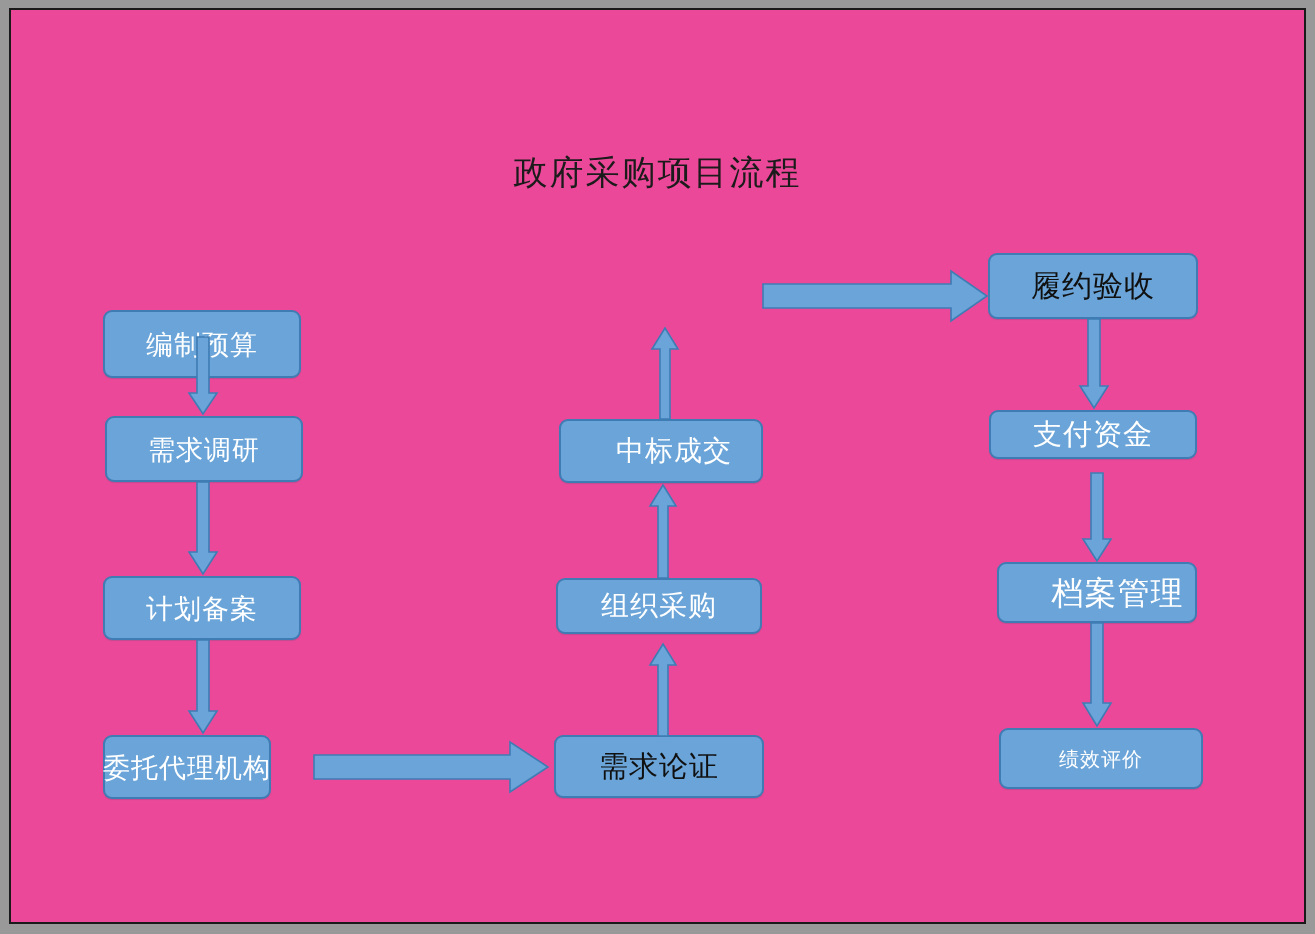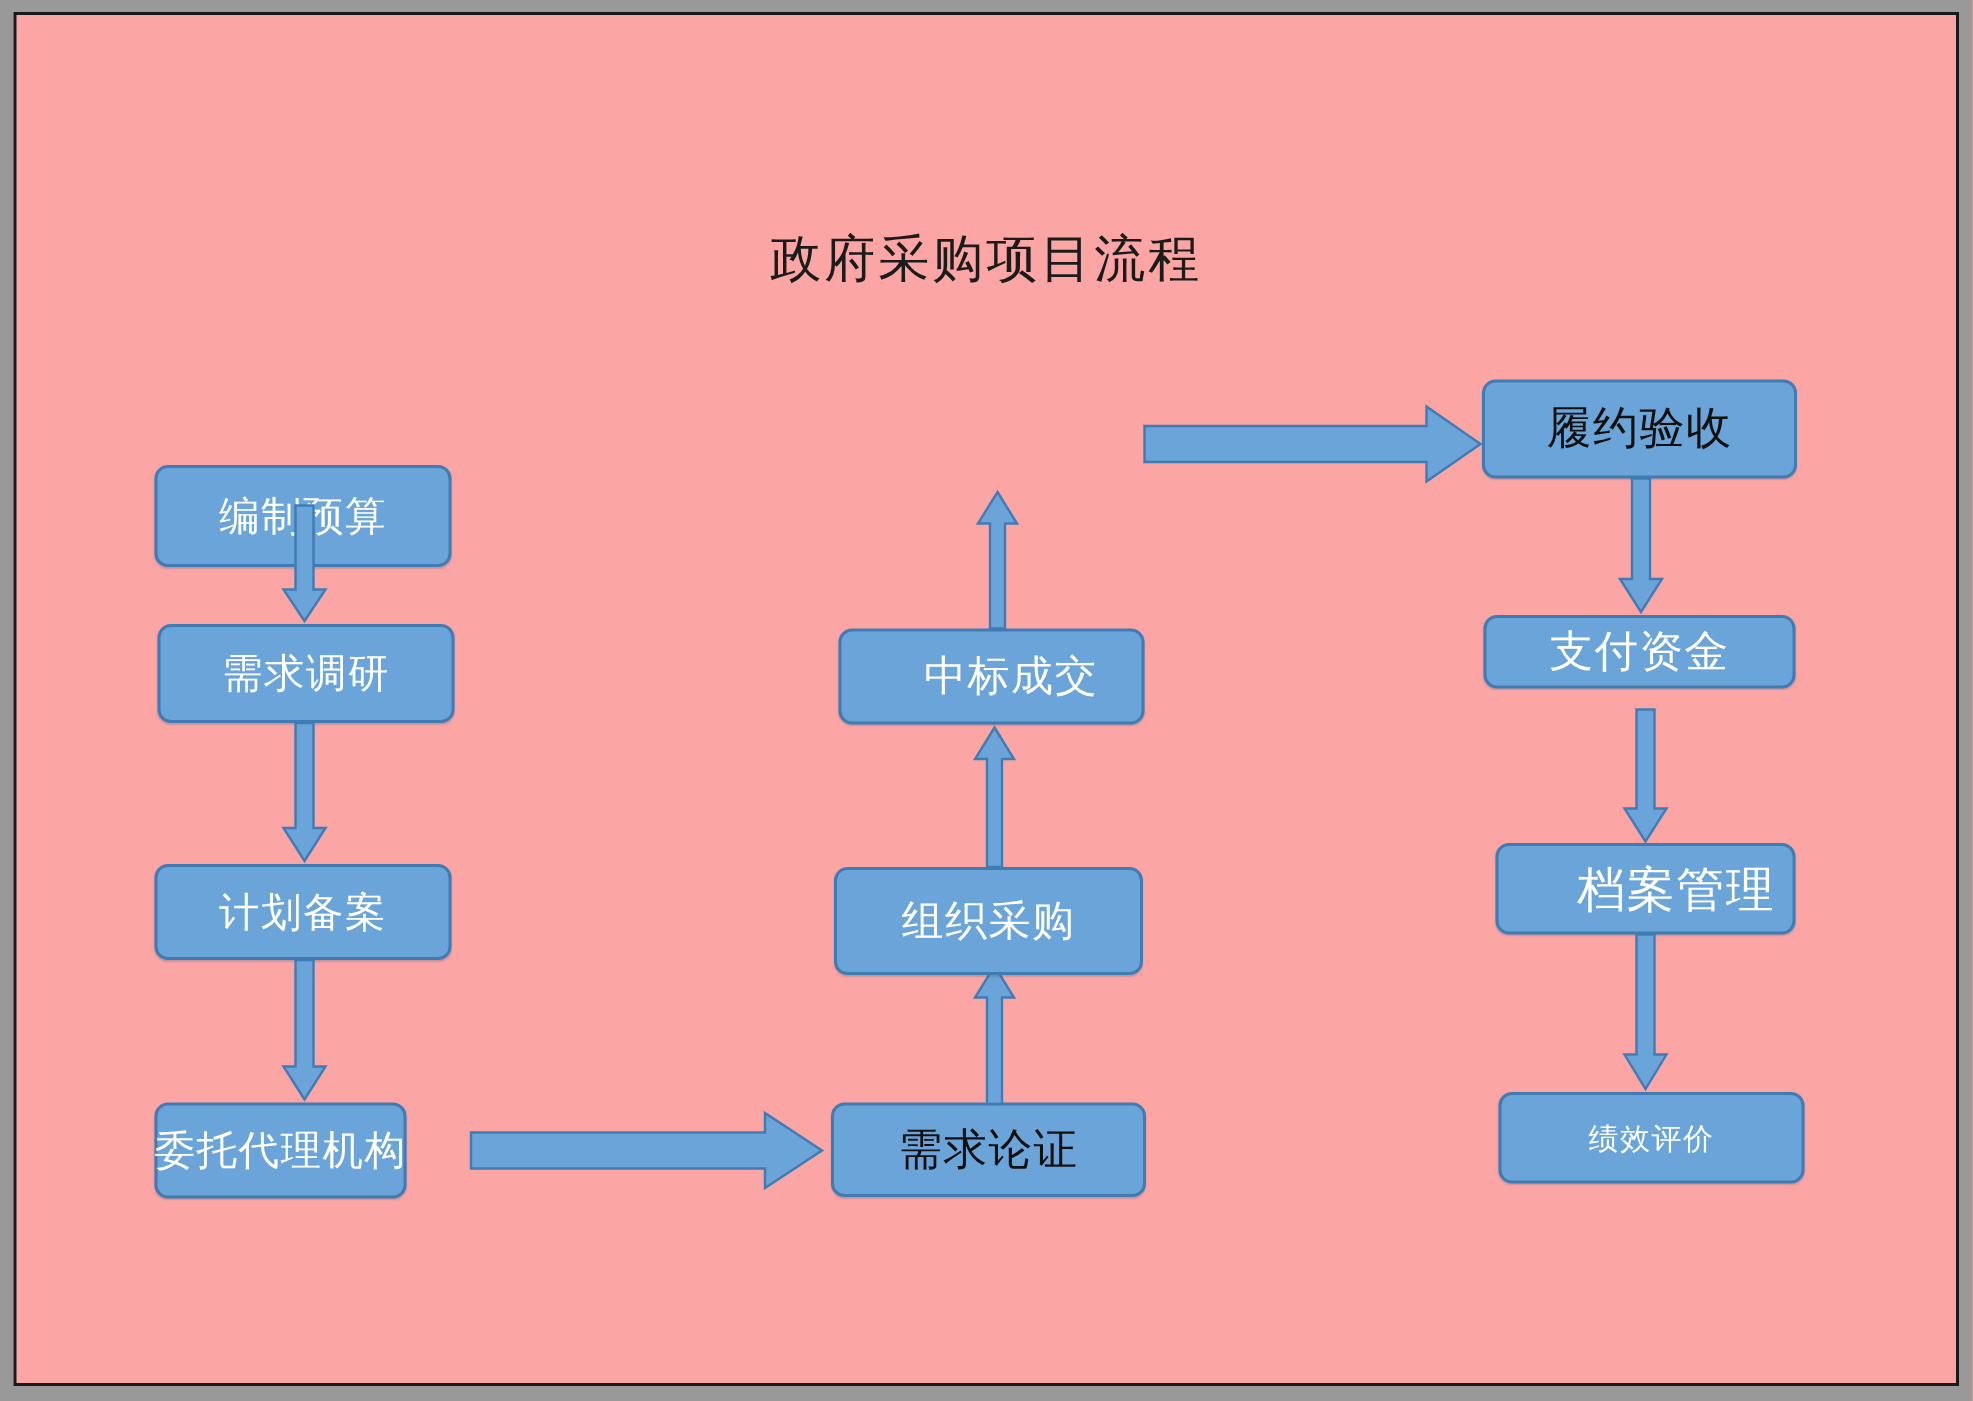--- a/index.html
+++ b/index.html
@@ -15,21 +15,21 @@
     overflow: hidden;
   }
 
   
   #page {
     position: absolute;
     left: 9px;
     top: 8px;
     width: 1297px;
     height: 916px;
-    background: #fca5a5;
+    background: #ec4899;
     border: 2px solid #1a1a1a;
     box-sizing: border-box;
     overflow: hidden;
   }
 
   
   #title {
     position: absolute;
     left: 0;
     top: 140px;
@@ -119,21 +119,21 @@
   </svg>
 
   <div class="node dark" style="left:543px; top:725px; width:210px; height:63px; font-size:29px;">
     <span class="label">需求论证</span>
   </div>
 
   <svg class="arrow" style="left:635px; top:632px; width:34px; height:95px;" viewBox="0 0 34 95">
     <polygon points="17,2 30,23 22,23 22,94 12,94 12,23 4,23"></polygon>
   </svg>
 
-  <div class="node light" style="left:545px; top:568px; width:206px; height:72px; font-size:28px;">
+  <div class="node light" style="left:545px; top:568px; width:206px; height:56px; font-size:28px;">
     <span class="label">组织采购</span>
   </div>
 
   <svg class="arrow" style="left:635px; top:473px; width:34px; height:96px;" viewBox="0 0 34 96">
     <polygon points="17,2 30,23 22,23 22,95 12,95 12,23 4,23"></polygon>
   </svg>
 
   <div class="node light" style="left:548px; top:409px; width:204px; height:64px; font-size:28px;padding-left:26px;">
     <span class="label">中标成交</span>
   </div>

